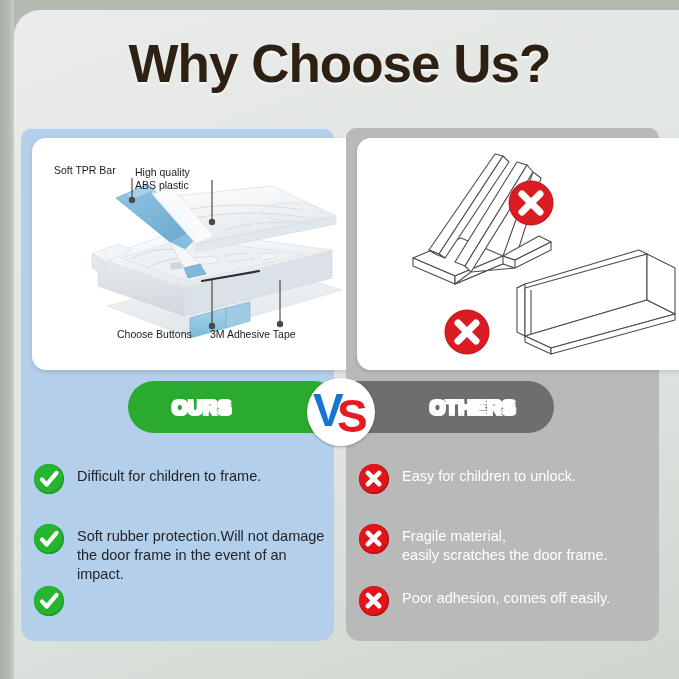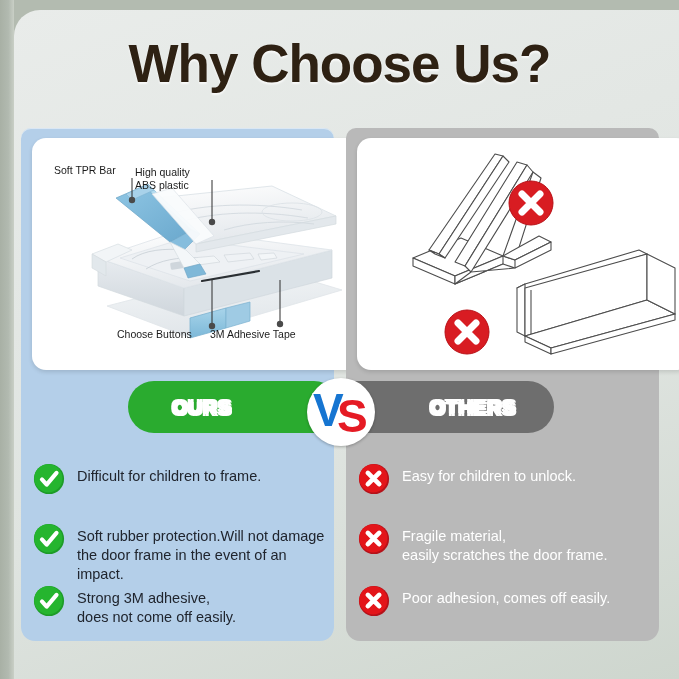--- a/index.html
+++ b/index.html
@@ -280,22 +280,20 @@
       </svg>
       <div class="ftext ftext-l">Soft rubber protection.Will not damage
 the door frame in the event of an impact.</div>
     </div>
     <div class="fitem" style="top:130px;">
       <svg class="ficon" viewBox="0 0 34 34">
         <circle cx="17" cy="17" r="16" fill="#1d9c28"></circle>
         <circle cx="16.3" cy="16.3" r="15" fill="#25b52f"></circle>
         <path d="M9.5,17.5 L14.5,23 L25,10.5" fill="none" stroke="#ffffff" stroke-width="4.4" stroke-linecap="round" stroke-linejoin="round"></path>
       </svg>
-      <div class="ftext ftext-l">Strong 3M adhesive,
-does not come off easily.</div>
     </div>
   </div>
 
   <div class="flist flist-right">
     <div class="fitem" style="top:8px;">
       <svg class="ficon" viewBox="0 0 34 34">
         <circle cx="17" cy="17" r="16" fill="#b5121a"></circle>
         <circle cx="16.3" cy="16.3" r="15" fill="#e3151a"></circle>
         <path d="M10.5,10.5 L22.5,22.5 M22.5,10.5 L10.5,22.5" stroke="#ffffff" stroke-width="5" stroke-linecap="round"></path>
       </svg>

